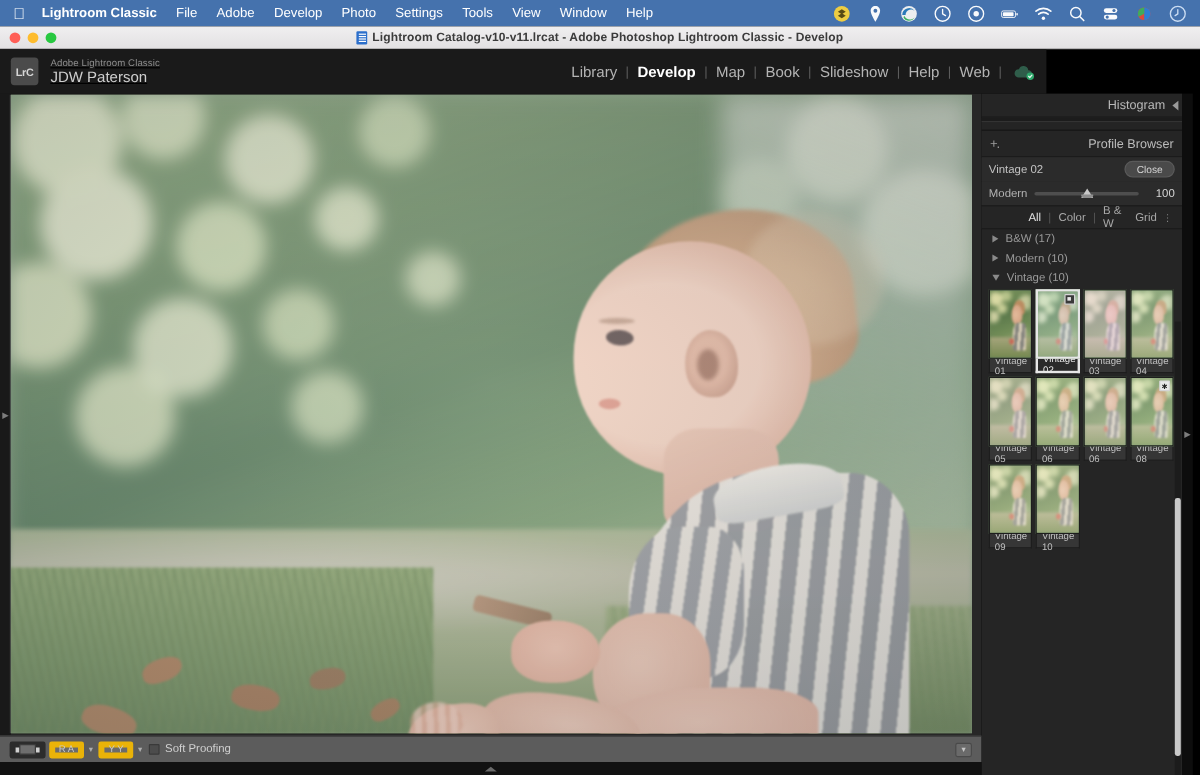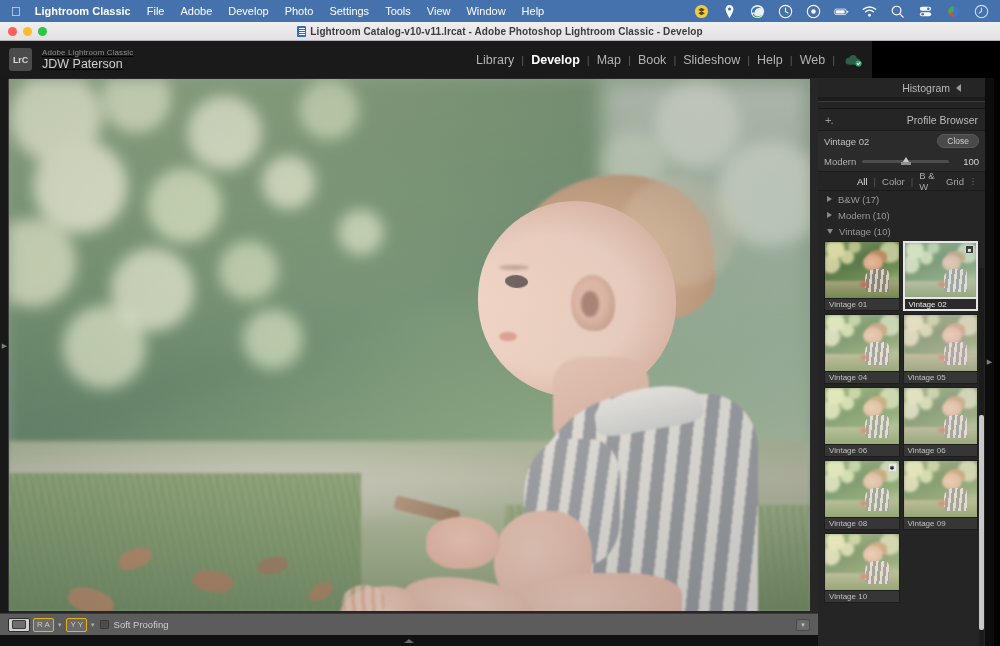--- a/index.html
+++ b/index.html
@@ -220,21 +220,21 @@
     background:repeating-linear-gradient(88deg, rgba(224,163,136,.65) 0 4px, rgba(243,203,184,.8) 4px 10px);
     border-radius:50%; filter:blur(1.2px); }
 
   
   #toolbar {
     position:absolute; left:0; top:613px; width:818px; height:22px;
     background:#5c5c5c; border-top:1px solid #3a3a3a;
     display:flex; align-items:center; padding:0 8px;
   }
   .tbtn {
-    height:14px; border:1px solid #eab308; border-radius:2px;
+    height:14px; border:5px solid #eab308; border-radius:2px;
     background:#6b6b6b; display:flex; align-items:center; justify-content:center;
     color:#c9c9c9; font-size:8px; padding:0 3px; margin-right:3px;
   }
   .tbtn.on { background:#d0d0d0; border-color:#2c2c2c; }
   .tbtn .sq { width:14px; height:9px; border:1.5px solid #3a3a3a; background:#6e6e6e; border-radius:1px; }
   .tb-caret { color:#aeaeae; font-size:7px; margin:0 5px 0 1px; }
   .sp-box { width:9px;height:9px;border:1px solid #3a3a3a;background:#4c4c4c;margin-right:5px;border-radius:1px;}
   .sp-label { color:#cfcfcf; font-size:9.5px; }
   #toolbar .rightcaret {
     margin-left:auto; width:14px;height:12px; border:1px solid #4a4a4a;
@@ -256,21 +256,21 @@
   #left-edge  { left:0;   top:78px; height:535px; }
   #right-edge { left:985px; top:78px; height:568px; background:#0d0d0d; }
 
   
   #rightpanel {
     position:absolute; left:818px; top:78px; width:167px; height:568px;
     background:#252525; color:#b4b4b4; font-size:10px;
   }
   .panel-head {
     height:20px; display:flex; align-items:center; justify-content:flex-end;
-    padding-right:24px; gap:6px; color:#b9b9b9; font-size:10.5px;
+    padding-right:3px; gap:6px; color:#b9b9b9; font-size:10.5px;
     border-bottom:1px solid #1b1b1b;
   }
   .tri-l { width:0;height:0;border-top:4px solid transparent;border-bottom:4px solid transparent;border-right:5px solid #9a9a9a; }
   .hist-strip { height:4px; background:#1c1c1c; border-bottom:1px solid #3a3a3a; }
   .hist-strip2 { height:7px; background:#242424; border-bottom:1px solid #151515; }
 
   .pb-head {
     height:22px; display:flex; align-items:center; padding:0 7px;
     border-bottom:1px solid #1b1b1b; background:#252525;
   }
@@ -312,21 +312,21 @@
 
   .group {
     height:16px; display:flex; align-items:center; gap:6px; padding-left:9px;
     color:#9a9a9a; font-size:9.5px;
   }
   .tri-r { width:0;height:0;border-top:3.5px solid transparent;border-bottom:3.5px solid transparent;border-left:5px solid #8a8a8a; }
   .tri-d { width:0;height:0;border-left:3.5px solid transparent;border-right:3.5px solid transparent;border-top:5px solid #8a8a8a; }
 
   #presetgrid {
     position:relative; padding:2px 7px 0 6px;
-    display:grid; grid-template-columns:1fr 1fr; gap:3px 3px;
+    display:grid; grid-template-columns:1fr 1fr 1fr 1fr; gap:3px 3px;
   }
   .pcell { position:relative; }
   .pcell .thumb {
     height:58px; position:relative; overflow:hidden; background:#6f8f66;
     border:1px solid #1d1d1d;
   }
   .pcell.sel .thumb { border:2px solid #e6e6e6; }
   .pcell .cap {
     height:12px; background:#363636; color:#c0c0c0;
     font-size:8px; display:flex; align-items:center; padding-left:4px;
@@ -647,20 +647,34 @@
             <div class="mh"></div>
             <div class="mt"></div>
             <div class="mr"></div>
             <div class="tint"></div>
         </div>
         <span class="badge">■</span>
       </div>
       <div class="cap">Vintage 02</div>
     </div>
 
+    <div class="pcell">
+      <div class="thumb">
+        <div class="mini t3">
+          <div class="mb"></div>
+            <div class="mg"></div>
+            <div class="mhr"></div>
+            <div class="mh"></div>
+            <div class="mt"></div>
+            <div class="mr"></div>
+            <div class="tint"></div>
+        </div>
+      </div>
+      <div class="cap">Vintage 03</div>
+    </div>
 
     <div class="pcell">
       <div class="thumb">
         <div class="mini t4">
           <div class="mb"></div>
             <div class="mg"></div>
             <div class="mhr"></div>
             <div class="mh"></div>
             <div class="mt"></div>
             <div class="mr"></div>

